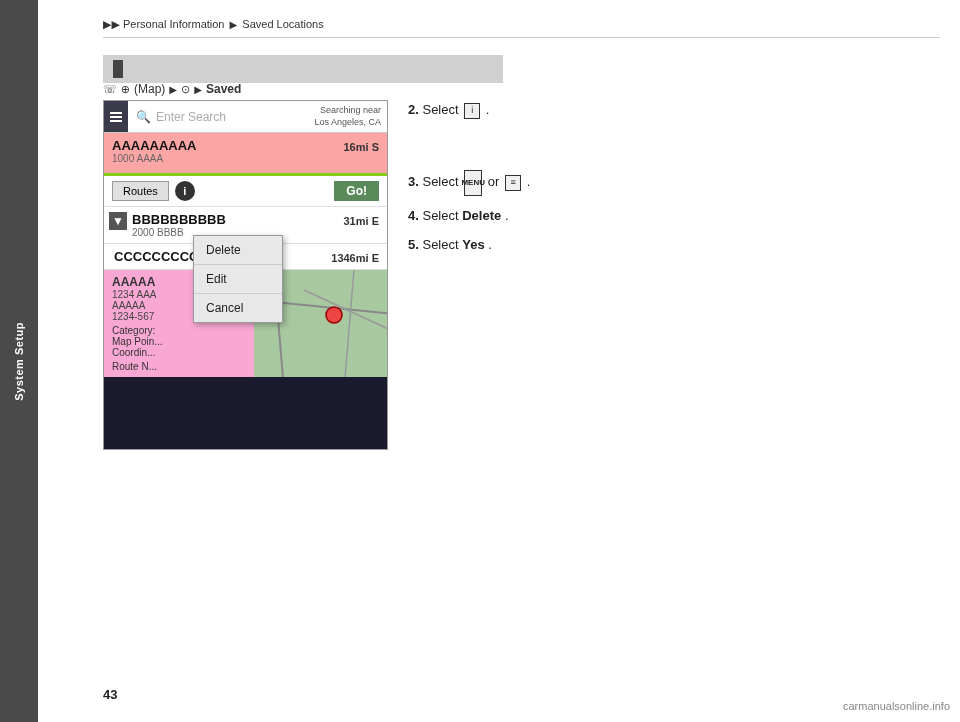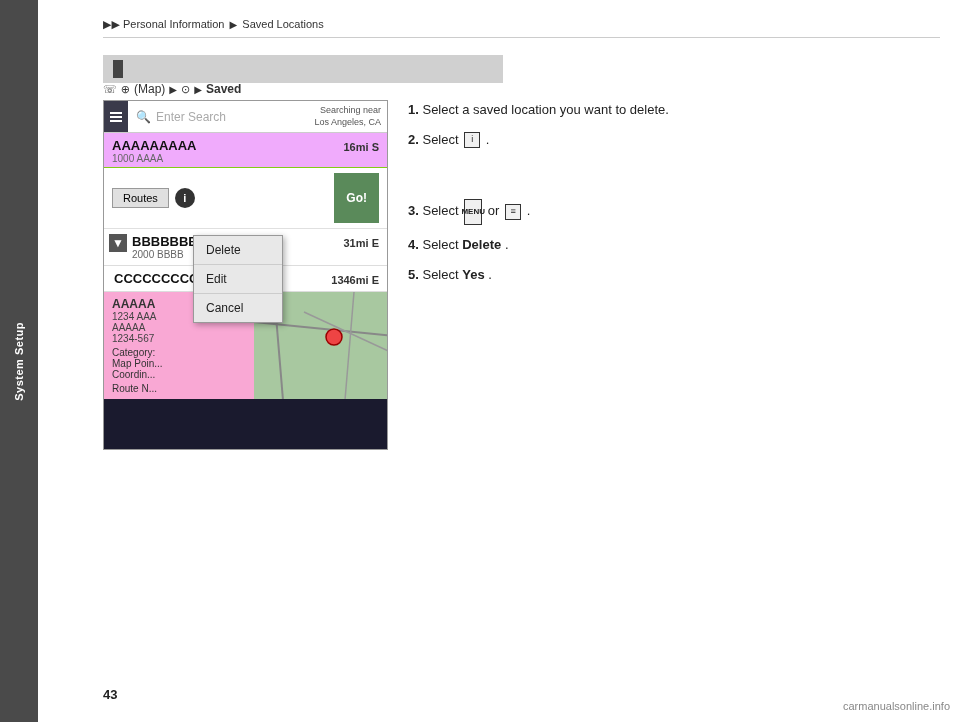--- a/index.html
+++ b/index.html
@@ -182,21 +182,21 @@
       align-items: center;
       justify-content: center;
       font-size: 11px;
       font-weight: bold;
       cursor: pointer;
     }
     .go-btn {
       background: #5a8a5a;
       color: #fff;
       border: none;
-      padding: 18px 12px;
+      padding: 3px 12px;
       font-size: 12px;
       font-weight: bold;
       cursor: pointer;
       margin-left: auto;
     }
 
     
     .scroll-arrow {
       position: absolute;
       left: 5px;
@@ -390,21 +390,21 @@
           <div class="menu-bar-line"></div>
           <div class="menu-bar-line"></div>
         </div>
         <div class="search-area">
           <span style="color:#555;font-size:12px;">🔍</span>
           <span class="search-input-mock" style="color:#aaa;font-size:12px;">Enter Search</span>
         </div>
         <div class="searching-near" style="padding:4px 6px;font-size:9px;color:#555;line-height:1.3;">Searching near<br>Los Angeles, CA</div>
       </div>
 
-      <div class="nav-item" style="background:#f0abfc;padding:5px 8px 3px;border-bottom:1px solid #84cc16;position:relative;">
+      <div class="nav-item" style="background:#fca5a5;padding:5px 8px 9px;border-bottom:3px solid #84cc16;position:relative;">
         <div class="nav-item-name">AAAAAAAAA</div>
         <div class="nav-item-sub">1000 AAAA</div>
         <div class="nav-item-dist">
           <span>16</span><span>mi </span><span class="nav-item-letter">S</span>
         </div>
       </div>
 
       <div class="action-row">
         <button class="routes-btn">Routes</button>
         <div class="info-btn">i</div>
@@ -458,24 +458,20 @@
   </div>
 
   <div class="context-menu">
     <div class="context-menu-item">Delete</div>
     <div class="context-menu-item">Edit</div>
     <div class="context-menu-item">Cancel</div>
   </div>
 
   <div class="instructions">
 
-    <div class="inst-item">
-      <span class="inst-num">1.</span>
-      <span>Select a saved location you want to delete.</span>
-    </div>
 
     <div class="inst-item">
       <span class="inst-num">2.</span>
       <span>Select </span>
       <span class="inst-inline-icon-sq">i</span>
       <span>.</span>
     </div>
 
     <div style="height:40px;"></div>
 

